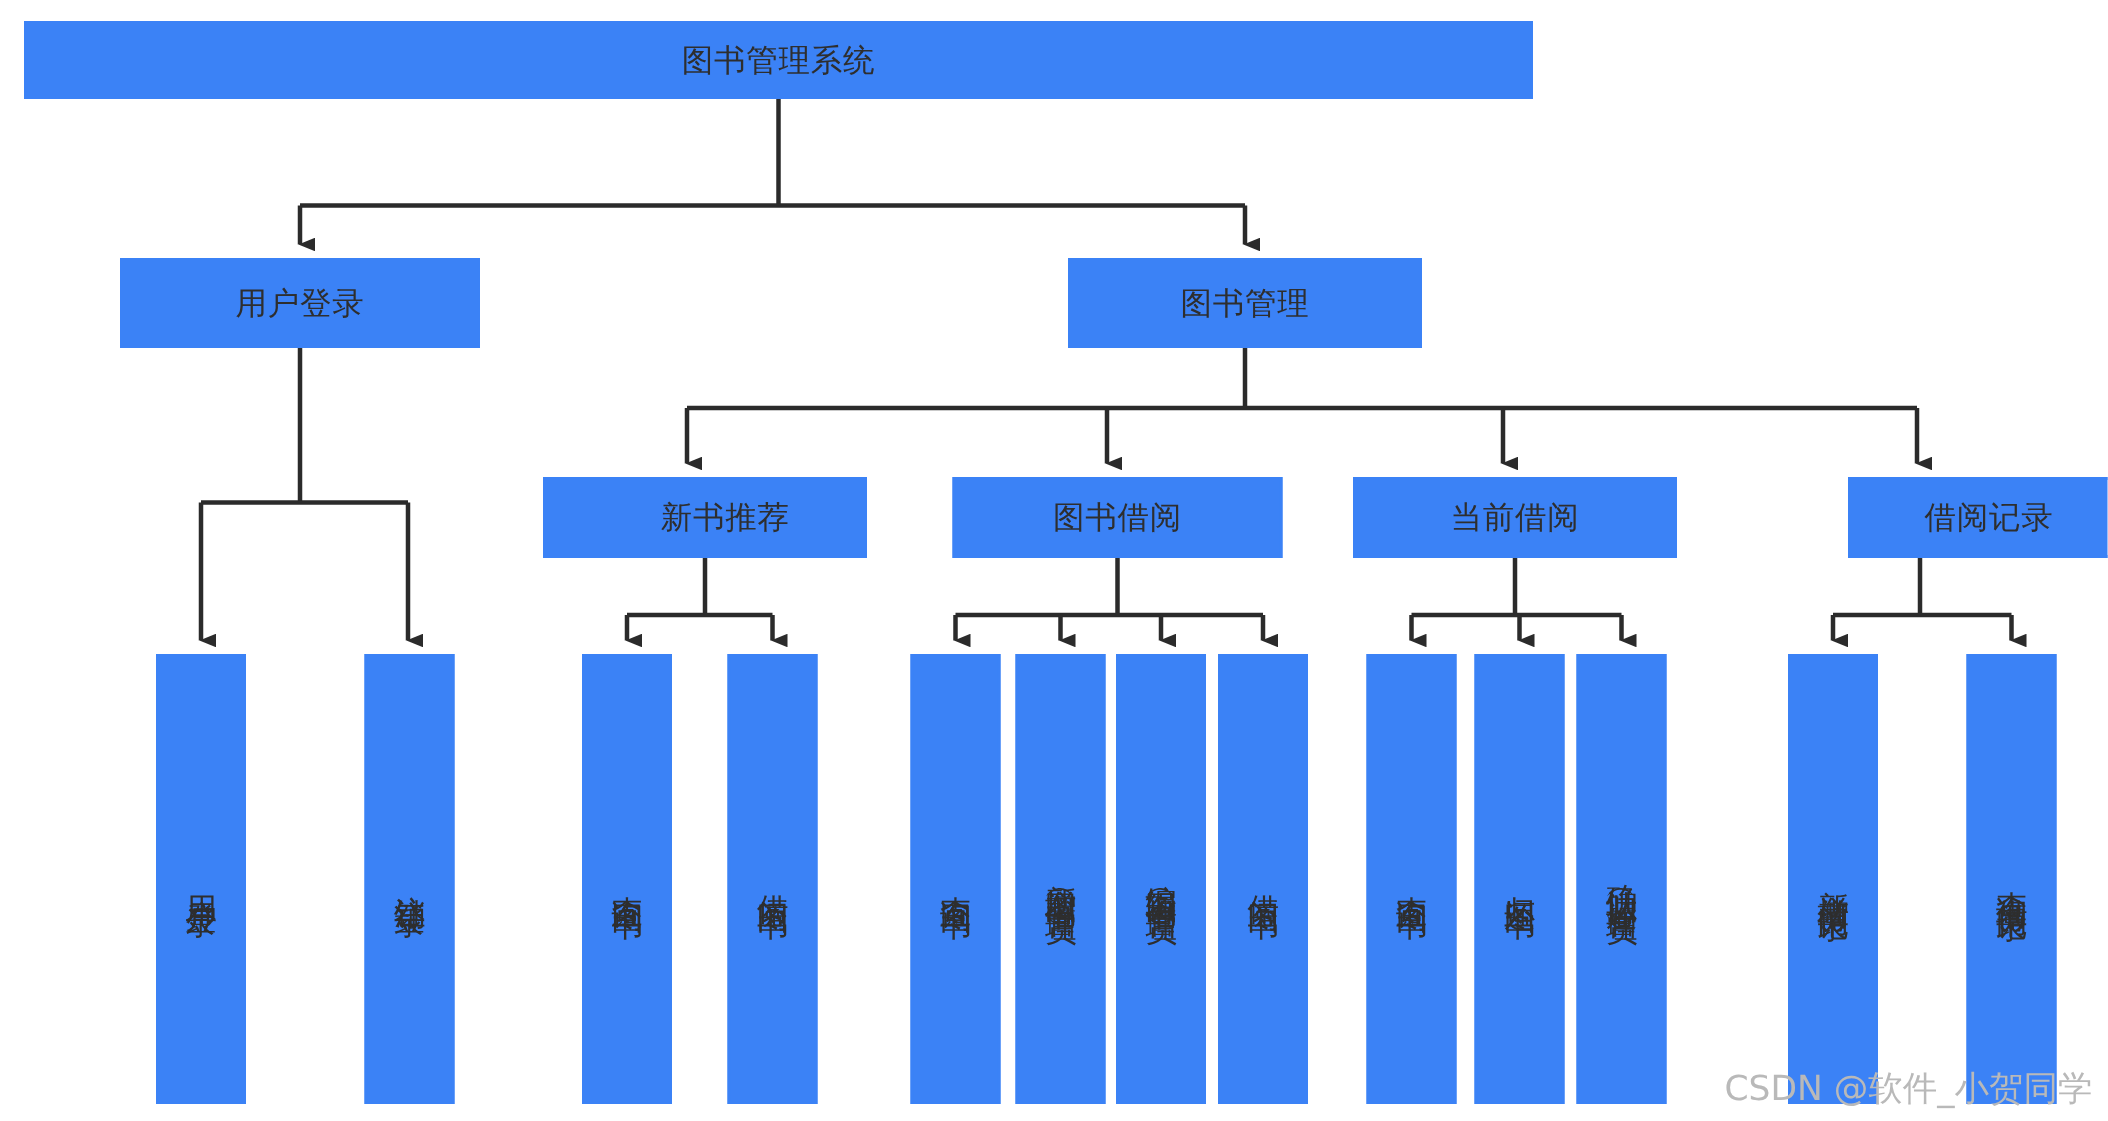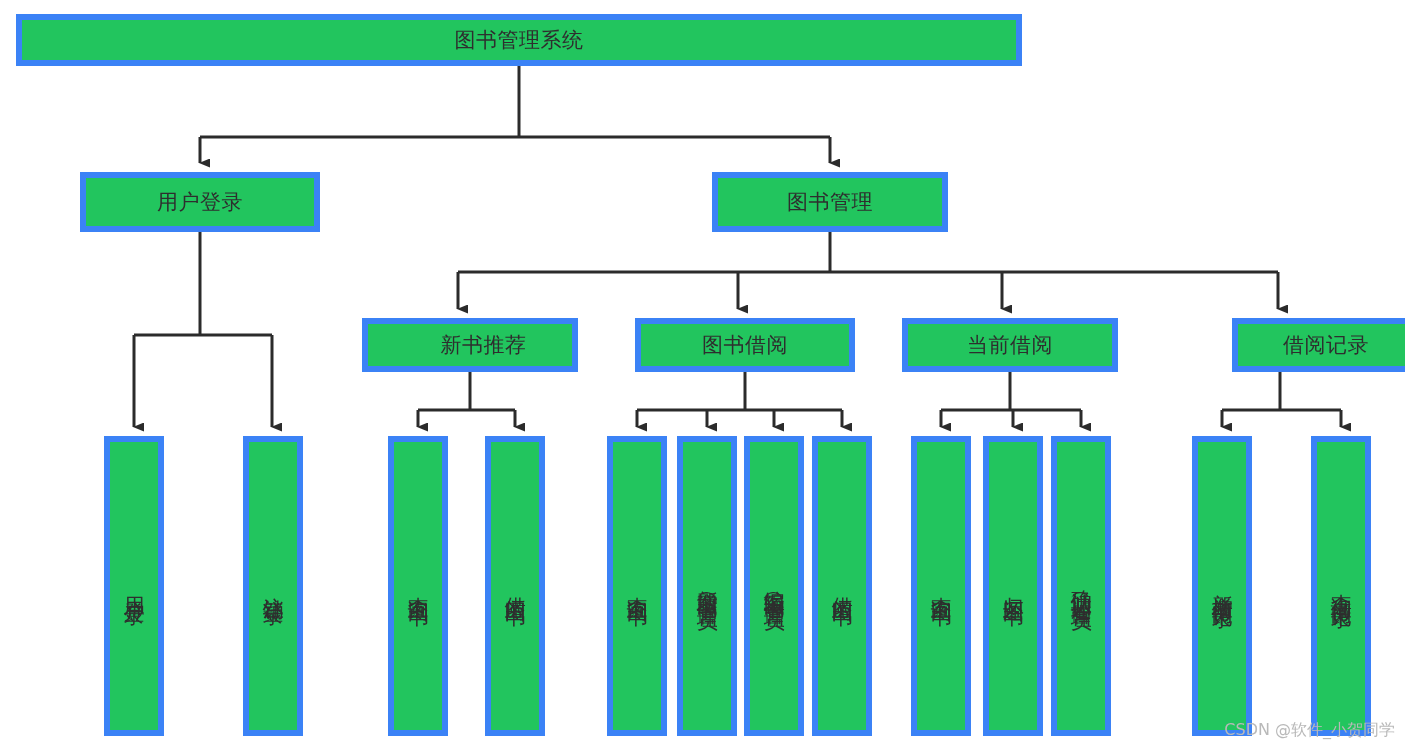--- a/index.html
+++ b/index.html
@@ -23,22 +23,22 @@
   svg#connectors {
     position: absolute;
     left: 0;
     top: 0;
     width: 1405px;
     height: 747px;
   }
   .node {
     position: absolute;
     box-sizing: border-box;
-    background: #22c55e;
-    border: 6px solid #3b82f6;
+    background: #3b82f6;
+    border: 2px solid #3b82f6;
     display: flex;
     align-items: center;
     justify-content: center;
     z-index: 2;
   }
   .node-h .node-label {
     font-size: 21px;
     color: #2e2e2e;
     letter-spacing: 0.5px;
     line-height: 1.15;
@@ -55,21 +55,21 @@
     color: #2e2e2e;
     line-height: 1.45;
     letter-spacing: 3px;
     white-space: nowrap;
     text-align: center;
   }
   #watermark {
     position: absolute;
     right: 10px;
     bottom: 6px;
-    font-size: 16px;
+    font-size: 23px;
     color: #b9b9b9;
     z-index: 5;
     white-space: nowrap;
     pointer-events: none;
   }
 </style>
 </head>
 <body>
 
 <div id="diagram-root">

